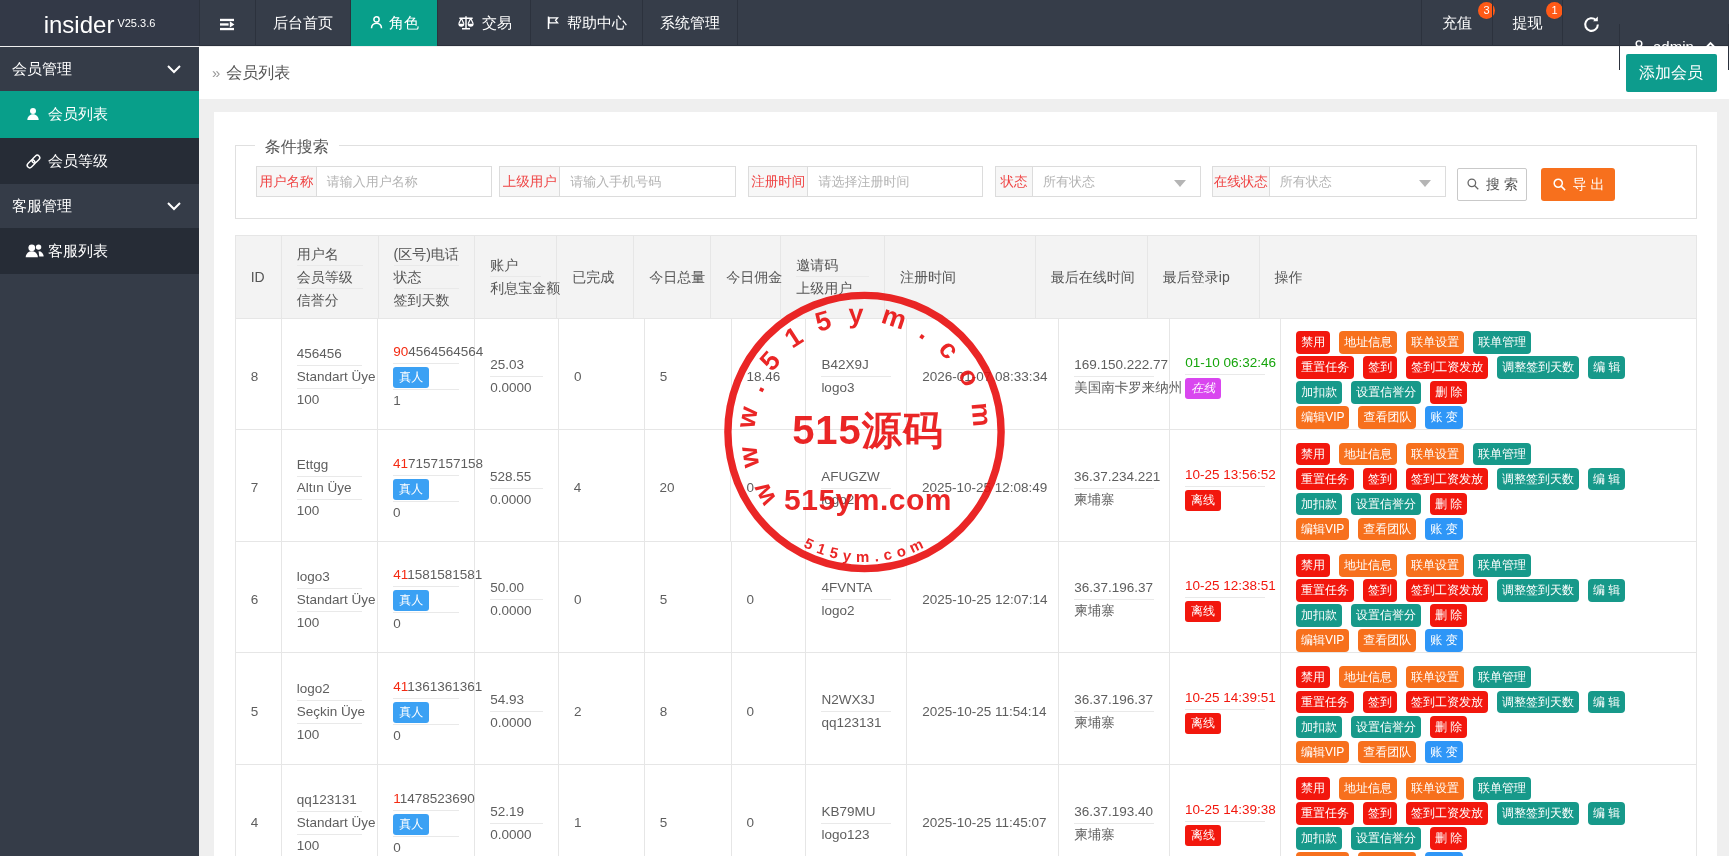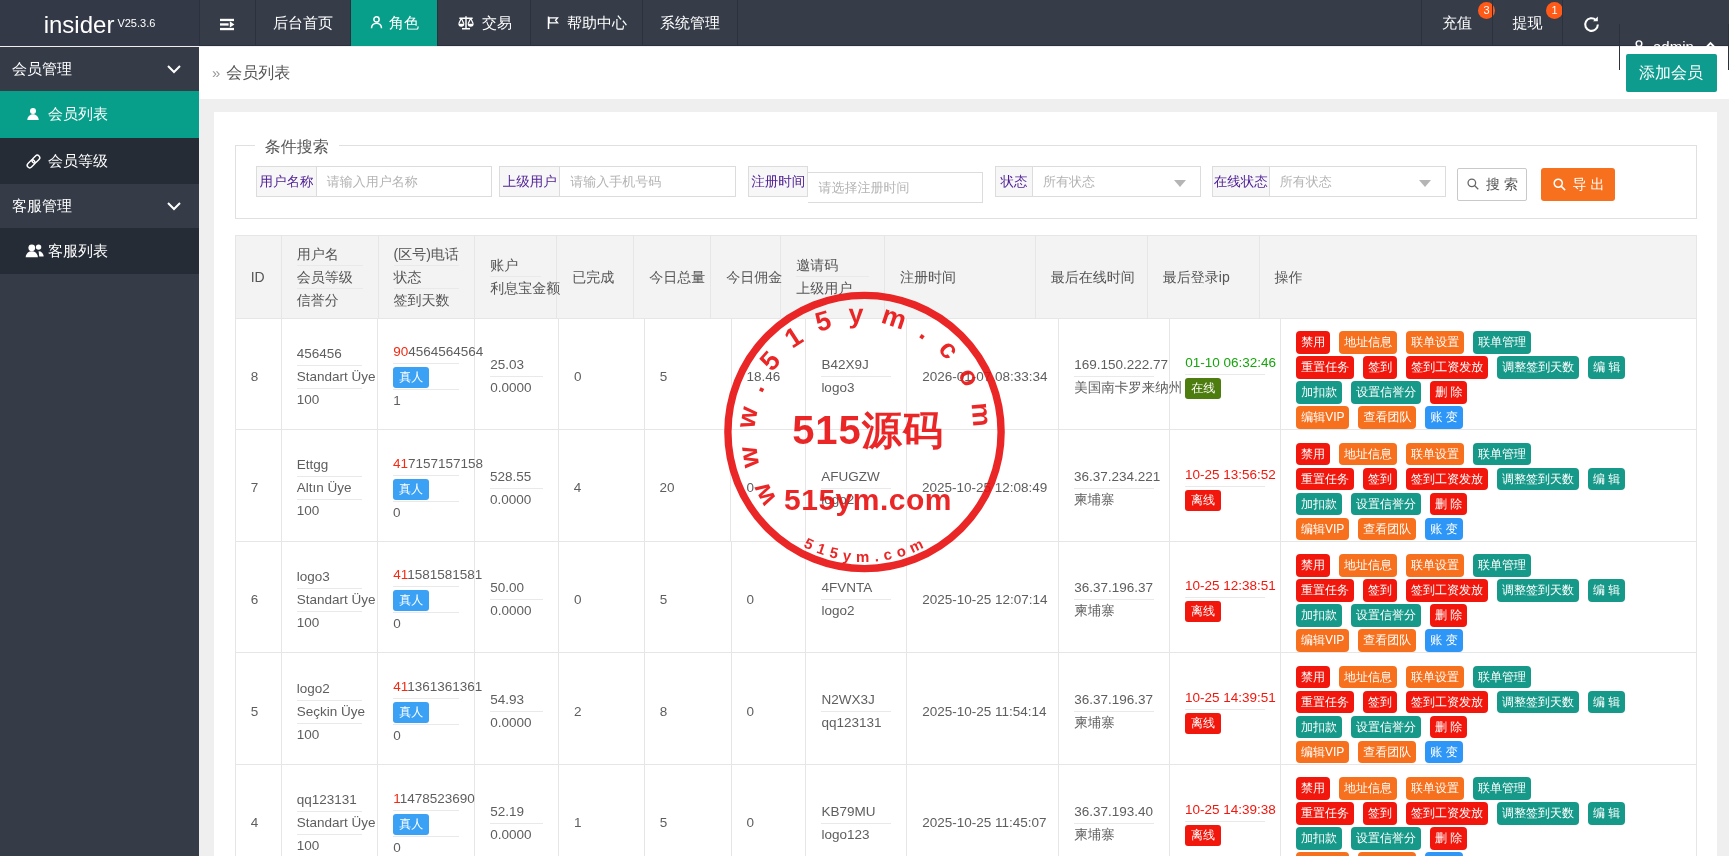--- a/index.html
+++ b/index.html
@@ -25,39 +25,39 @@
 
 #crumb { position:absolute; left:199px; top:47px; width:1530px; height:52px; background:#fff; z-index:10; }
 #crumb .bc { position:absolute; left:13px; top:0; line-height:52px; font-size:16px; color:#565656; }
 #crumb .bc .gg { color:#999; margin-right:6px; font-size:15px; }
 #addbtn { position:absolute; right:12.5px; top:7px; width:91px; height:38px; background:#0d9c8d; color:#fff; font-size:16px; text-align:center; line-height:38px; border-radius:2px; }
 
 #card { position:absolute; left:214px; top:112px; width:1503px; height:800px; background:#fff; z-index:5; }
 
 #fs { position:absolute; left:20.7px; top:32.5px; width:1462.5px; height:74px; border:1px solid #e0e0e0; }
 #fs .legend { position:absolute; left:19px; top:-9px; background:#fff; padding:0 10px; font-size:16px; color:#555; }
-.slabel { position:absolute; height:31px; background:#f7f7f7; border:1px solid #dcdcdc; font-size:13.5px; color:#4c1d95; text-align:center; line-height:29px; top:0; }
+.slabel { position:absolute; height:31px; background:#f7f7f7; border:1px solid #dcdcdc; font-size:13.5px; color:#ef4444; text-align:center; line-height:29px; top:0; }
 .sinput { position:absolute; height:31px; background:#fff; border:1px solid #dcdcdc; border-left:none; font-size:13px; color:#b3b3b3; line-height:29px; padding-left:10px; top:0; }
 .sarrow { position:absolute; top:13px; width:0; height:0; border-left:6px solid transparent; border-right:6px solid transparent; border-top:7px solid #b5b5b5; }
 #btnsearch { position:absolute; left:1243px; top:56px; width:70px; height:33px; border:1px solid #c9c9c9; border-radius:2px; background:#fff; font-size:14px; color:#555; text-align:center; line-height:31px; }
 #btnexport { position:absolute; left:1327px; top:56px; width:74px; height:33px; border-radius:3px; background:#f7701d; font-size:14px; color:#fff; text-align:center; line-height:33px; }
 
 #thead { position:absolute; left:20.7px; top:122.5px; width:1462.5px; height:84px; background:#f3f3f3; border:1px solid #e6e6e6; display:flex; font-size:14px; color:#555; }
 #thead .c { border-right:1px solid #e6e6e6; padding:0 15px; display:flex; flex-direction:column; justify-content:center; }
 #thead .c:last-child { border-right:none; }
 #tbody { position:absolute; left:20.7px; top:206.5px; width:1462.5px; border-left:1px solid #e6e6e6; border-right:1px solid #e6e6e6; font-size:13.5px; color:#5e5e5e; }
 .row { display:flex; height:111.6px; border-bottom:1px solid #e6e6e6; background:#fff; }
 .row .c { border-right:1px solid #e6e6e6; padding:6px 15px 0 15px; display:flex; flex-direction:column; justify-content:center; }
 .row .c:last-child { border-right:none; }
 .c p { line-height:22px; border-bottom:1px solid #e9e9e9; white-space:nowrap; }
 .c p:last-child { border-bottom:none; }
 .red { color:#f42a12; }
 .tag { display:inline-block; color:#fff; font-size:12px; border-radius:3px; padding:4px 6px; line-height:13px; }
 .tblue { background:#3ba1f4; }
-.tgreen { background:#4d7c0f; }
+.tgreen { background:#d946ef;font-style:italic; }
 .tred { background:#f2170d; }
 .gdate { color:#16a50c; }
 .rdate { color:#f2170d; }
 
 .ops { padding-top:12.5px !important; justify-content:flex-start !important; }
 .opline { height:22.5px; line-height:22.5px; margin-bottom:2.5px; white-space:nowrap; }
 .b { display:inline-block; padding:5px 5px; border-radius:4px; color:#fff; font-size:12px; line-height:12.5px; margin-right:9px; }
 .bred { background:#f2170d; }
 .borange { background:#f7701d; }
 .bteal { background:#17998a; }
@@ -155,21 +155,21 @@
 <div id="card">
   <div id="fs">
     <div class="legend">条件搜索</div>
   </div>
 
   <div class="slabel" style="left:42.3px; top:53.5px; width:60.5px;">用户名称</div>
   <div class="sinput" style="left:102.8px; top:53.5px; width:175px;">请输入用户名称</div>
   <div class="slabel" style="left:285.2px; top:53.5px; width:61px;">上级用户</div>
   <div class="sinput" style="left:346.2px; top:53.5px; width:175.6px;">请输入手机号码</div>
   <div class="slabel" style="left:533.9px; top:53.5px; width:60.5px;">注册时间</div>
-  <div class="sinput" style="left:594.4px; top:60px; width:174.5px;font-family:Liberation Serif, serif;">请选择注册时间</div>
+  <div class="sinput" style="left:594.4px; top:54px; width:174.5px;font-family:Liberation Serif, serif;">请选择注册时间</div>
   <div class="slabel" style="left:781px; top:53.5px; width:38px;">状态</div>
   <div class="sinput" style="left:819px; top:53.5px; width:168px;">所有状态<div class="sarrow" style="right:14px;"></div></div>
   <div class="slabel" style="left:997.7px; top:53.5px; width:58px;">在线状态</div>
   <div class="sinput" style="left:1055.7px; top:53.5px; width:176px;">所有状态<div class="sarrow" style="right:14px;"></div></div>
   <div id="btnsearch"><svg width="14" height="14" viewBox="0 0 24 24" style="vertical-align:-2px;margin-right:6px">
         <circle cx="10" cy="10" r="6.5" fill="none" stroke="#666" stroke-width="2.2"></circle>
         <path d="M15 15 L21 21" stroke="#666" stroke-width="2.2"></path>
       </svg>搜 索</div>
   <div id="btnexport"><svg width="15" height="15" viewBox="0 0 24 24" style="vertical-align:-2.5px;margin-right:6px">
         <circle cx="10" cy="10" r="6.5" fill="none" stroke="#fff" stroke-width="2.4"></circle>

